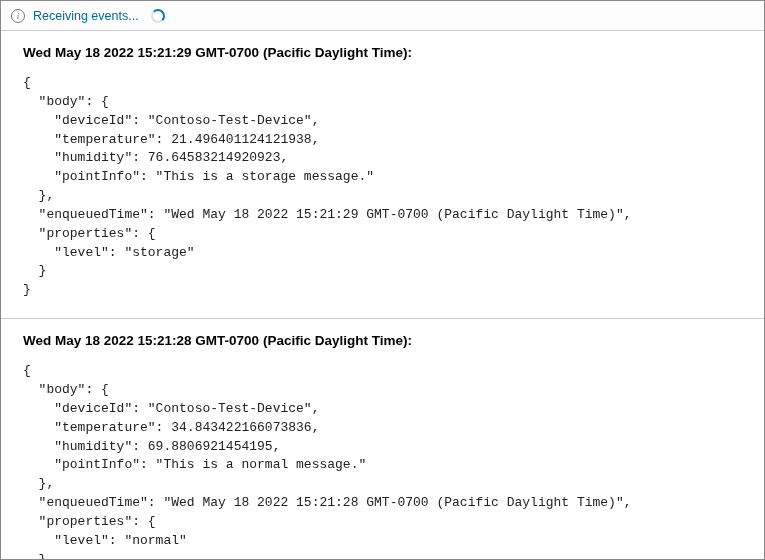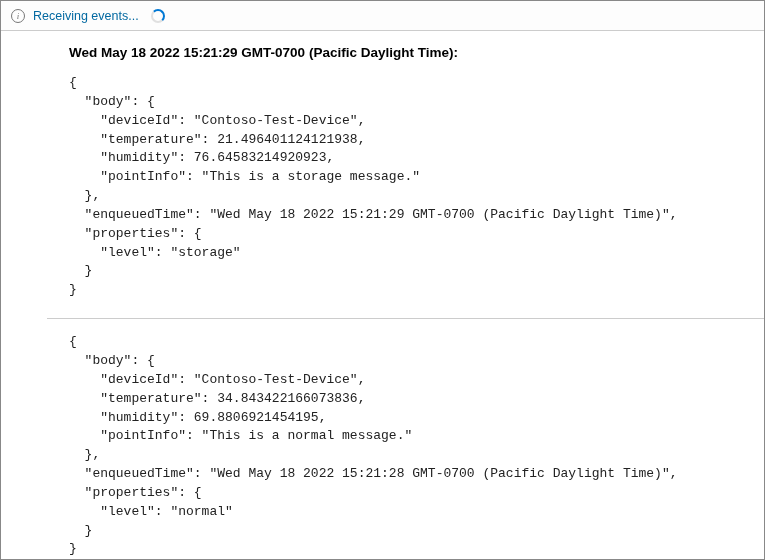--- a/index.html
+++ b/index.html
@@ -45,21 +45,20 @@
     border: 2px solid #e0e0e0;
     border-top: 2px solid #0078d4;
     border-right: 2px solid #0078d4;
     border-radius: 50%;
     margin-left: 4px;
   }
   .scroll-area {
     height: calc(100% - 30px);
     overflow-y: scroll;
     position: relative;
-    padding-left: 46px;
   }
   .scroll-area::-webkit-scrollbar {
     width: 16px;
   }
   .scroll-area::-webkit-scrollbar-track {
     background: #f1f1f1;
   }
   .scroll-area::-webkit-scrollbar-thumb {
     background: #bfbfbf;
   }
@@ -102,20 +101,21 @@
     "pointInfo": "This is a storage message."
   },
   "enqueuedTime": "Wed May 18 2022 15:21:29 GMT-0700 (Pacific Daylight Time)",
   "properties": {
     "level": "storage"
   }
 }</div>
   </div>
 
   <div class="event-block">
+    <div class="event-header">Wed May 18 2022 15:21:28 GMT-0700 (Pacific Daylight Time):</div>
     <div class="event-body">{
   "body": {
     "deviceId": "Contoso-Test-Device",
     "temperature": 34.843422166073836,
     "humidity": 69.8806921454195,
     "pointInfo": "This is a normal message."
   },
   "enqueuedTime": "Wed May 18 2022 15:21:28 GMT-0700 (Pacific Daylight Time)",
   "properties": {
     "level": "normal"

